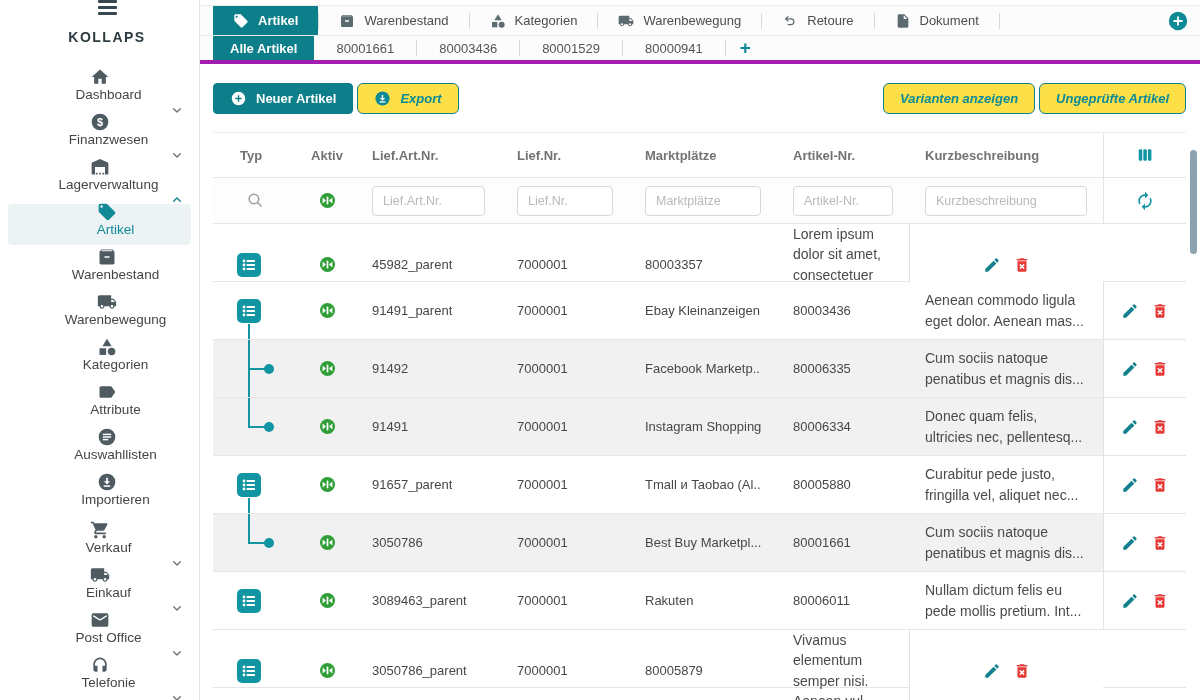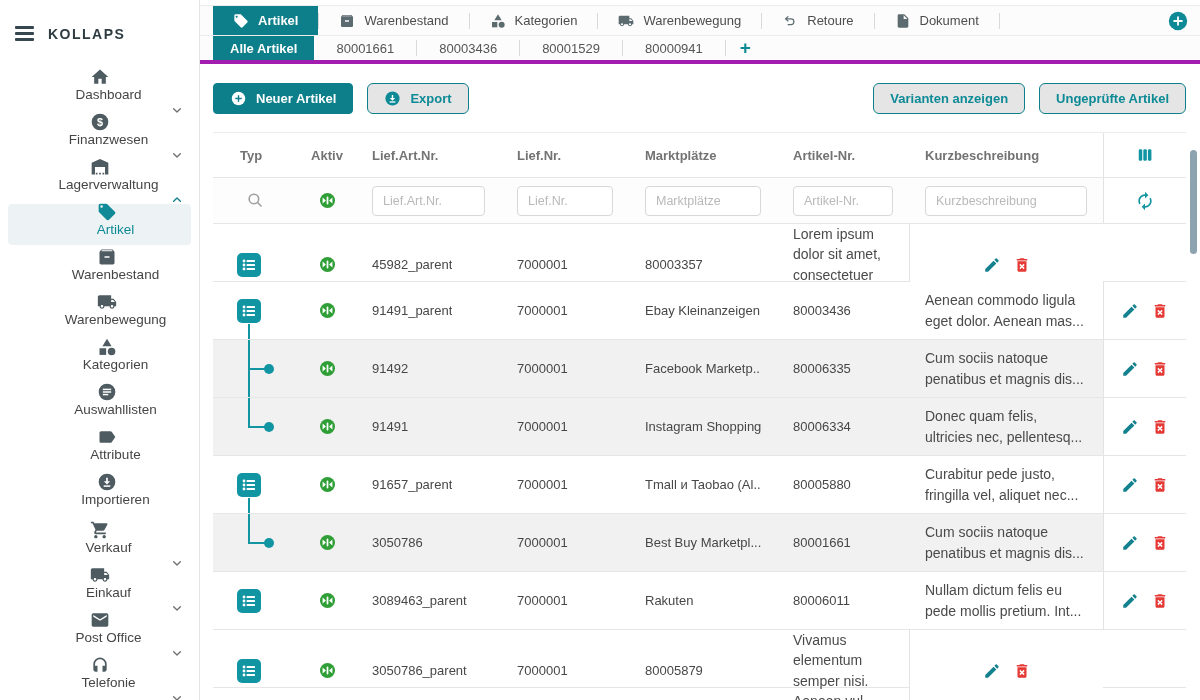--- a/index.html
+++ b/index.html
@@ -5,21 +5,21 @@
   * { margin:0; padding:0; box-sizing:border-box; }
   html,body { width:1200px; height:700px; overflow:hidden; background:#fff;
     font-family:"Liberation Sans","DejaVu Sans",sans-serif; font-size:13px; color:#424242; }
   svg { display:block; }
 
   .app { display:flex; width:1200px; height:700px; }
 
   
   .sidebar { width:200px; height:700px; background:#fff; border-right:1px solid #e4e4e4;
     flex:0 0 200px; display:flex; flex-direction:column; }
-  .brand { height:72px; display:flex; align-items:center; padding-left:15px; gap:14px; }
+  .brand { height:72px; display:flex; align-items:center; padding-left:15px; gap:14px;flex-direction:column; }
   .brand-title { font-weight:bold; font-size:14px; letter-spacing:1.5px; color:#2e3c42; }
   .burger { width:19px; display:flex; flex-direction:column; gap:3.5px; cursor:pointer; }
   .burger span { height:2.5px; background:#37474f; border-radius:1px; }
   .nav { flex:1; }
   .nav-item { height:45px; display:flex; align-items:center; padding:0 14px 0 15px;
     cursor:pointer; color:#454545; position:relative;flex-direction:column; }
   .nav-item .nav-icon { width:20px; height:20px; color:#4e5b61; flex:0 0 20px; }
   .nav-item .nav-icon svg { width:20px; height:20px; }
   .nav-label { margin-left:17px; font-size:13.5px; white-space:nowrap; }
   .chev { margin-left:auto; width:16px; height:16px; color:#707070; }
@@ -50,27 +50,27 @@
 
   .subtabbar { height:28px; display:flex; align-items:stretch; background:#fcfcfc;
     border-bottom:4px solid #a21caf; padding-left:13px; }
   .subtab { display:flex; align-items:center; padding:0 22px; color:#555; cursor:pointer;
     font-size:13px; white-space:nowrap; }
   .subtab.active { background:#0d7f8b; color:#fff; font-weight:bold; padding:0 17px; }
   .subtab-add { display:flex; align-items:center; padding:0 14px; color:#0d8a96;
     font-size:19px; font-weight:bold; cursor:pointer; }
 
   .content { flex:1; padding:0 14px 0 13px; }
-  .toolbar { height:68px; display:flex; align-items:center; gap:14px; }
+  .toolbar { height:68px; display:flex; align-items:center; gap:4px; }
   .btn { height:31px; display:inline-flex; align-items:center; gap:9px; border-radius:4px;
     padding:0 16px; font-size:13px; font-weight:bold; cursor:pointer; border:1px solid #0d808c; }
   .btn .btn-icon { width:17px; height:17px; }
   .btn .btn-icon svg { width:17px; height:17px; }
   .btn.primary { background:#0d7f8b; color:#fff; border-color:#0d7f8b; }
-  .btn.outline { background:#e5e5e5; color:#0d8a96; border-radius:6px; }
+  .btn.outline { background:#fde047; color:#0d8a96; border-radius:6px;font-style:italic; }
   .toolbar .spacer { margin-left:auto; }
 
   
   .table { width:973px; }
   .tr { display:grid; grid-template-columns:85px 58px 145px 128px 148px 132px 194px 83px;
     border-bottom:1px solid #e6e6e6; background:#fff; position:relative; }
   .tr.head { height:46px; border-top:1px solid #ececec; }
   .tr.filters { height:46px; background:#fdfdfd; }
   .tr.row { height:58px; }
   .tr.row.gray .td { background:#f1f1f1; }
@@ -197,35 +197,35 @@
               <path d="M12 2l-5.5 9h11L12 2z"></path>
               <circle cx="17.5" cy="17.5" r="4.5"></circle>
               <path d="M3 13.5h8v8H3z"></path>
             </svg>
           </span>
           <span class="nav-label">Kategorien</span>
         </div>
         <div class="nav-item sub">
           <span class="nav-icon">
             <svg viewBox="0 0 24 24" fill="currentColor">
+              <path d="M17.63 5.84C17.27 5.33 16.67 5 16 5L5 5.01C3.9 5.01 3 5.9 3 7v10c0 1.1.9 1.99 2 1.99L16 19c.67 0 1.27-.33 1.63-.84L22 12l-4.37-6.16z"></path>
+            </svg>
+          </span>
+          <span class="nav-label">Attribute</span>
+        </div>
+        <div class="nav-item sub">
+          <span class="nav-icon">
+            <svg viewBox="0 0 24 24" fill="currentColor">
               <circle cx="12" cy="12" r="10"></circle>
               <rect x="7" y="8" width="10" height="1.8" fill="#fff"></rect>
               <rect x="7" y="11.1" width="10" height="1.8" fill="#fff"></rect>
               <rect x="7" y="14.2" width="6.5" height="1.8" fill="#fff"></rect>
             </svg>
           </span>
           <span class="nav-label">Auswahllisten</span>
-        </div>
-        <div class="nav-item sub">
-          <span class="nav-icon">
-            <svg viewBox="0 0 24 24" fill="currentColor">
-              <path d="M17.63 5.84C17.27 5.33 16.67 5 16 5L5 5.01C3.9 5.01 3 5.9 3 7v10c0 1.1.9 1.99 2 1.99L16 19c.67 0 1.27-.33 1.63-.84L22 12l-4.37-6.16z"></path>
-            </svg>
-          </span>
-          <span class="nav-label">Attribute</span>
         </div>
         <div class="nav-item sub">
           <span class="nav-icon">
             <svg viewBox="0 0 24 24" fill="currentColor">
               <circle cx="12" cy="12" r="10"></circle>
               <path fill="#fff" d="M13 7h-2v4.2H8.2L12 15l3.8-3.8H13z"></path>
               <rect fill="#fff" x="8" y="16" width="8" height="1.8"></rect>
             </svg>
           </span>
           <span class="nav-label">Importieren</span>

